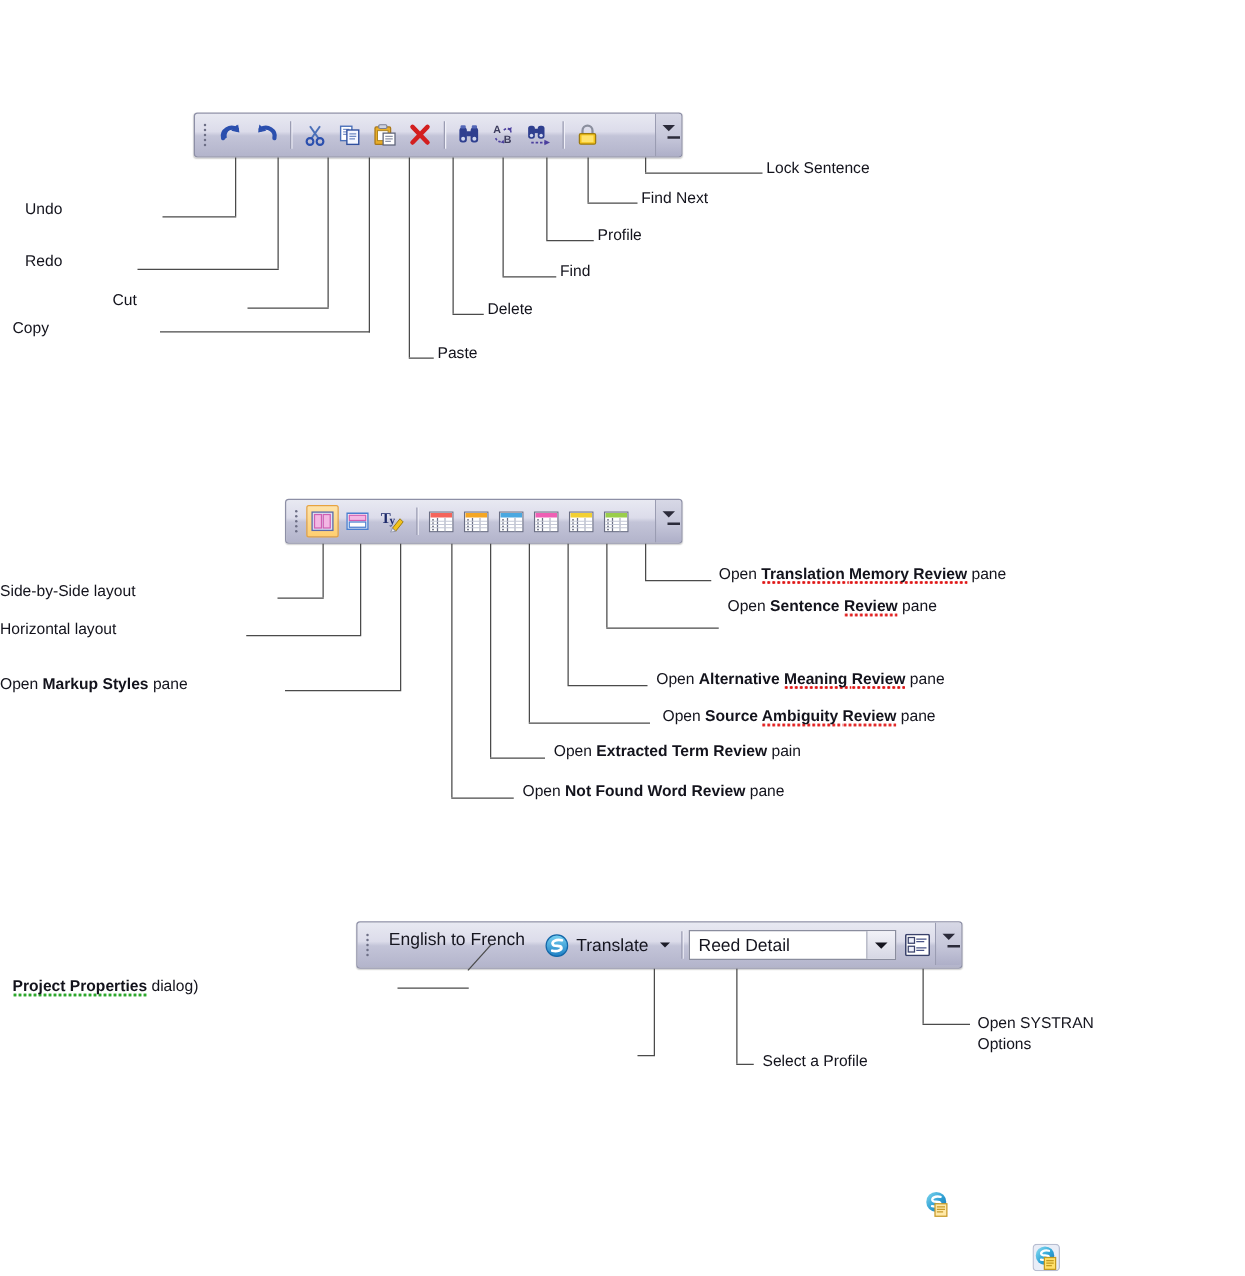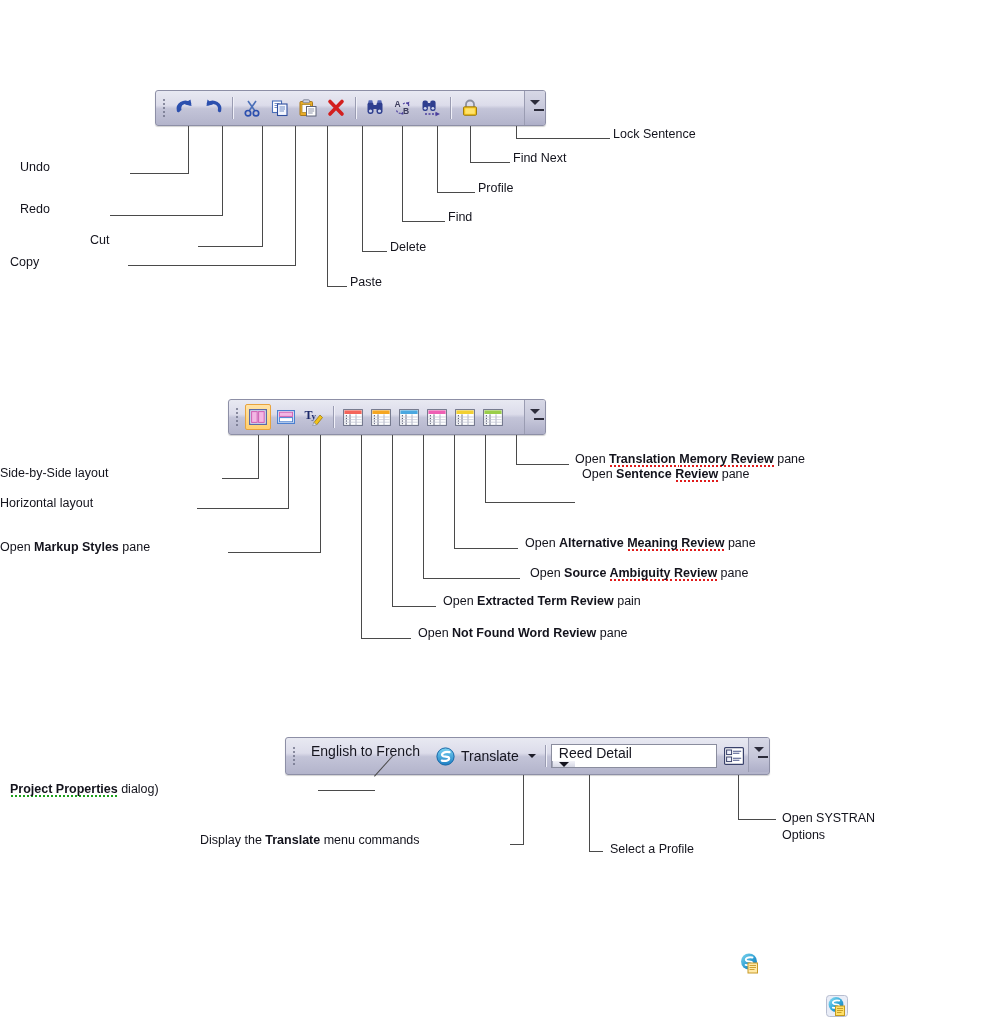--- a/index.html
+++ b/index.html
@@ -385,21 +385,21 @@
     <span>Horizontal layout</span>
   </div>
   <div class="lbl r" style="left:0px;top:540px;width:222px;">
     <span>Open </span><b>Markup Styles</b><span> pane</span>
   </div>
 
   <div class="lbl" style="left:575px;top:452px;">
     <span>Open </span><b class="sp">Translation </b><b class="sp">Memory </b><b class="sp">Review</b><span> pane</span>
   </div>
 
-  <div class="lbl" style="left:582px;top:467px;">
+  <div class="lbl" style="left:582px;top:478px;">
     <span>Open  </span><b>Sentence </b><b class="sp">Review</b><span> pane</span>
   </div>
 
   <div class="lbl" style="left:525px;top:536px;">
     <span>Open </span><b>Alternative </b><b class="sp">Meaning </b><b class="sp">Review</b><span> pane</span>
   </div>
 
   <div class="lbl" style="left:530px;top:566px;">
     <span>Open </span><b>Source </b><b class="sp">Ambiguity </b><b class="sp">Review</b><span> pane</span>
   </div>
@@ -462,21 +462,21 @@
         </defs>
         <circle cx="9.5" cy="9.5" r="8.6" fill="url(#sysg)" stroke="#1467a8" stroke-width="1"></circle>
         <path d="M13.5 5.2 C8.5 4.2, 5.2 6.4, 6.3 8.6 C7.3 10.8, 12.2 8.6, 13 10.8 C13.8 13, 10 14.6, 5.8 13.6" stroke="#ffffff" stroke-width="2.2" fill="none" stroke-linecap="round"></path>
       </svg>
       <span style="font-size:14px;color:#15151f;">Translate</span>
       <span style="width:0;height:0;border-left:4px solid transparent;border-right:4px solid transparent;border-top:4px solid #1d1d29;margin-left:3px;"></span>
     </div>
 
     <div class="tb-sep"></div>
 
-    <div style="display:flex;width:192px;height:24px;background:#ffffff;border:1px solid #8a8d9e;box-sizing:border-box;flex-direction:column;">
+    <div style="display:flex;align-items:center;width:192px;height:24px;background:#ffffff;border:1px solid #8a8d9e;box-sizing:border-box;">
       <span style="flex:1;padding-left:7px;font-size:14px;color:#15151f;">Reed Detail</span>
       <span style="width:22px;height:22px;display:flex;align-items:center;justify-content:center;background:linear-gradient(to bottom,#f2f2f8,#d6d7e4);border-left:1px solid #a6a9ba;">
         <span style="width:0;height:0;border-left:5px solid transparent;border-right:5px solid transparent;border-top:5px solid #15151f;"></span>
       </span>
     </div>
 
     <div class="tb-btn" style="margin-left:4px;">
       <svg width="20" height="18" viewBox="0 0 20 18">
         <rect x="0.6" y="0.6" width="18.8" height="16.8" rx="1" fill="#ffffff" stroke="#39416b" stroke-width="1.2"></rect>
         <rect x="2.6" y="3" width="5" height="4.6" fill="#eef0fa" stroke="#39416b" stroke-width="1"></rect>
@@ -492,23 +492,20 @@
       </div>
     </div>
   </div>
 
   <div class="lbl r" style="left:10px;top:781px;width:270px;line-height:17px;">
     <div>
       <b class="gr">Project Properties</b><span> dialog)</span>
     </div>
   </div>
 
-  <div class="lbl r" style="left:200px;top:833px;width:305px;">
-    <span>Display the </span><b>Translate</b><span> menu commands</span>
-  </div>
 
   <div class="lbl" style="left:610px;top:842px;">
     <span>Select a Profile</span>
   </div>
 
   <div class="lbl" style="left:782px;top:810px;line-height:17px;">
     <div>Open SYSTRAN</div>
     <div>Options</div>
   </div>
 

